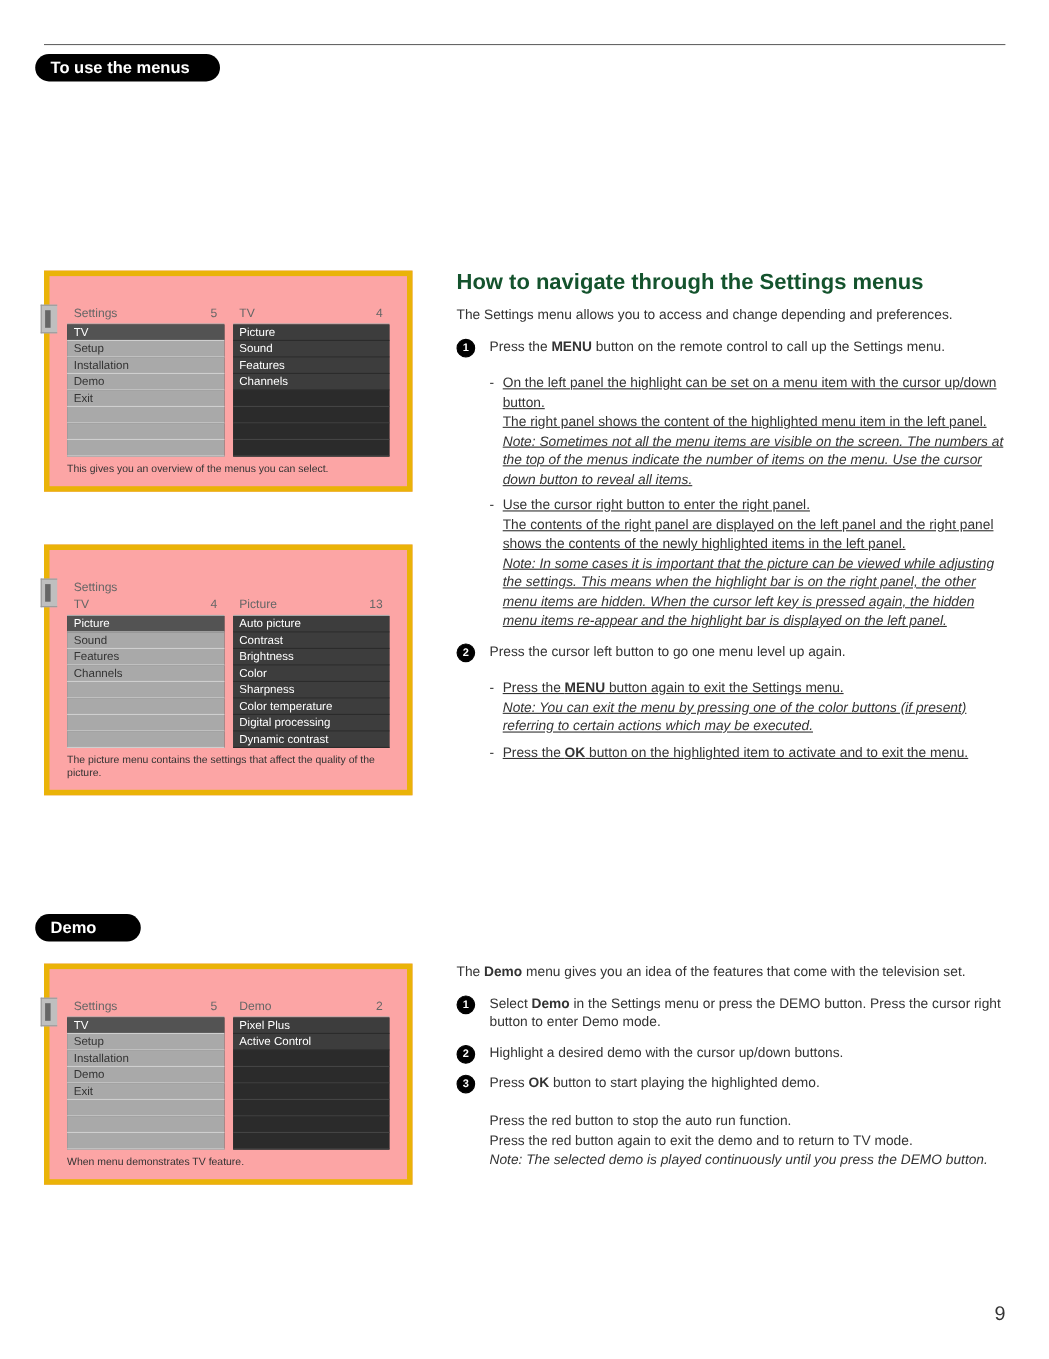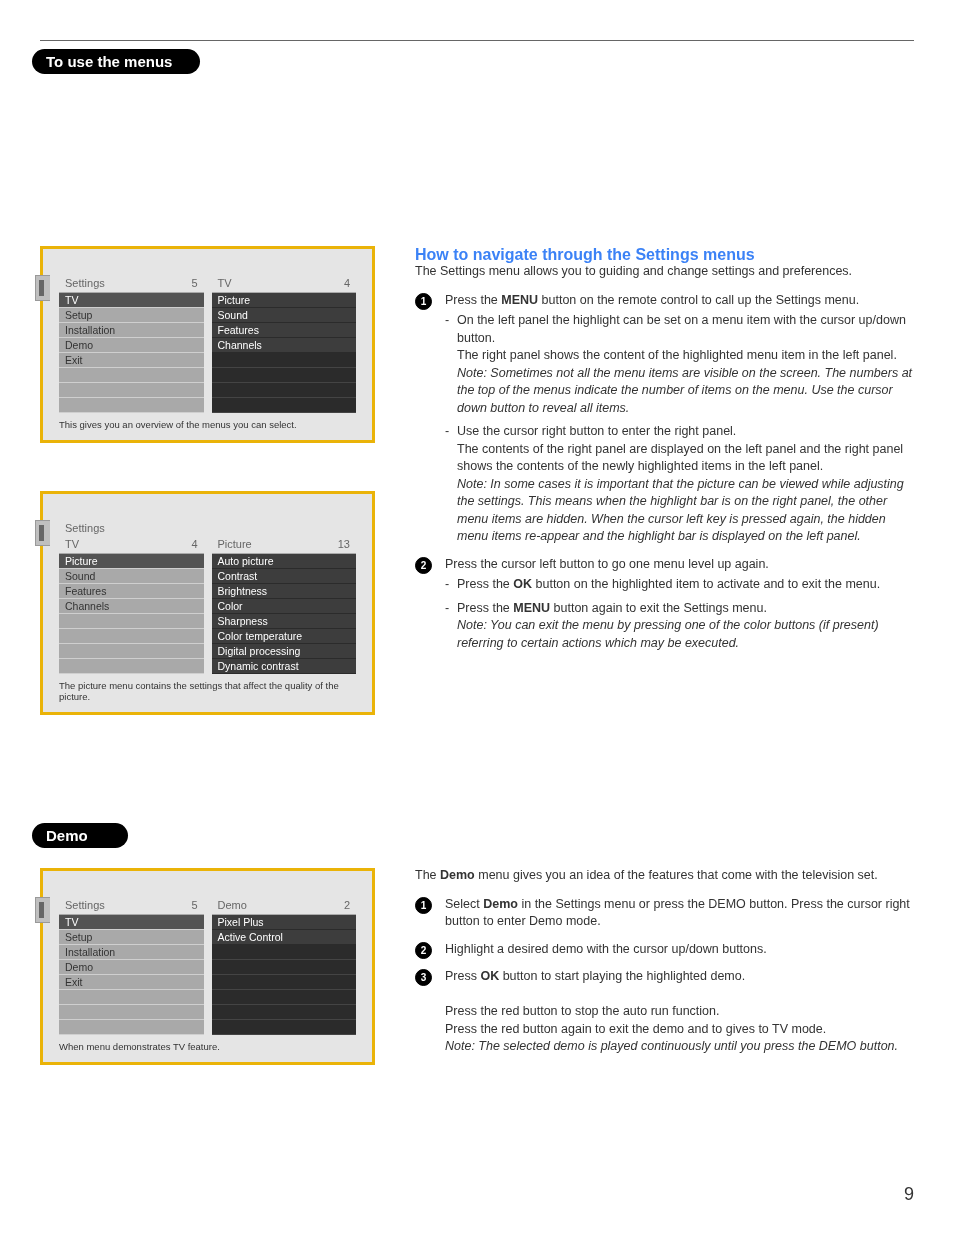--- a/index.html
+++ b/index.html
@@ -34,21 +34,21 @@
   .intro-box h3{
     margin:10px 0 6px 0;
     font-size:16px;font-weight:bold;color:#333;
   }
   .intro-box p{margin:0;font-size:12.5px;line-height:1.35;color:#333;}
   .columns{display:flex;gap:40px;margin-top:60px;align-items:flex-start;}
   .left{flex:0 0 335px;}
   .right{flex:1;min-width:0;}
   
   .tv{
-    border:3px solid #eab308;background:#e5e5e5;
+    border:5px solid #eab308;background:#fca5a5;
     padding:28px 16px 10px 16px;
     position:relative;margin-bottom:48px;
     font-size:11px;color:#555;
   }
   .tv .tab{
     position:absolute;left:-8px;top:26px;width:14px;height:24px;
     background:#bfbfbf;border:1px solid #999;border-right:none;
   }
   .tv .tab:before{content:"";position:absolute;left:3px;top:4px;width:5px;height:16px;background:#666;}
   .menu-row{display:flex;gap:8px;}
@@ -69,32 +69,32 @@
     border-bottom:1px solid #2b2b2b;
     white-space:nowrap;overflow:hidden;
   }
   .panel.left-col .list .item{background:#a9a9a9;color:#333;border-bottom:1px solid #cfcfcf;}
   .panel.right-col .list .item{background:#3d3d3d;color:#fff;}
   .panel.left-col .list .item.hi{background:#535353;color:#fff;}
   .item.empty{background:transparent;border-bottom:1px solid #cfcfcf;}
   .panel.right-col .list .item.empty{background:#2b2b2b;border-bottom:1px solid #444;}
   .tv .help{font-size:9.5px;color:#333;margin-top:6px;}
   
-  h3.sec{margin:0 0 0 0;font-size:16px;font-weight:bold;color:#3b82f6;}
+  h3.sec{margin:0 0 10px 0;font-size:20px;font-weight:bold;color:#14532d;}
   p.lead{font-size:12.5px;margin:0 0 14px 0;color:#333;}
   ol.circ{list-style:none;padding:0;margin:0;}
   ol.circ>li{position:relative;padding-left:30px;margin:0 0 10px 0;font-size:12.5px;line-height:1.4;color:#333;}
   .cnum{
     position:absolute;left:0;top:1px;
     width:15px;height:15px;border-radius:50%;
     background:#000;border:1px solid #000;
     color:#fff;font-size:10px;font-weight:bold;
     text-align:center;line-height:15px;
   }
-  ul.dash{list-style:none;padding:0;margin:3px 0 0 0;}
+  ul.dash{list-style:none;padding:0;margin:16px 0 0 0;text-decoration:underline;}
   ul.dash>li{position:relative;padding-left:12px;margin-bottom:6px;font-size:12.5px;line-height:1.4;}
   ul.dash>li:before{content:"-";position:absolute;left:0;top:0;}
   .note{font-style:italic;}
   b{font-weight:bold;}
   .demo-section{margin-top:60px;}
   .page-num{
     position:absolute;right:40px;bottom:30px;
     font-size:18px;color:#333;font-weight:400;
   }
 </style>
@@ -191,21 +191,21 @@
             </div>
         </div>
       </div>
       <div class="help">The picture menu contains the settings that affect the quality of the picture.</div>
     </div>
 
   </div>
 
   <div class="right">
     <h3 class="sec">How to navigate through the Settings menus</h3>
-    <p class="lead">The Settings menu allows you to guiding and change settings and preferences.</p>
+    <p class="lead">The Settings menu allows you to access and change depending and preferences.</p>
 
     <ol class="circ">
       <li>
         <span class="cnum">1</span>
         <span>Press the </span><b>MENU</b><span> button on the remote control to call up the Settings menu.</span>
         <ul class="dash">
           <li>
             <span>On the left panel the highlight can be set on a menu item with the cursor up/down button.</span><br>
             <span>The right panel shows the content of the highlighted menu item in the left panel.</span><br>
             <span class="note">Note: Sometimes not all the menu items are visible on the screen. The numbers at the top of the menus indicate the number of items on the menu.  Use the cursor down button to reveal all items.</span>
@@ -215,25 +215,25 @@
             <span>The contents of the right panel are displayed on the left panel and the right panel shows the contents of the newly highlighted items in the left panel.</span><br>
             <span class="note">Note: In some cases it is important that the picture can be viewed while adjusting the settings. This means when the highlight bar is on the right panel, the other menu items are hidden.  When the cursor left key is pressed again, the hidden menu items re-appear and the highlight bar is displayed on the left panel.</span>
           </li>
         </ul>
       </li>
       <li>
         <span class="cnum">2</span>
         <span>Press the cursor left button to go one menu level up again.</span>
         <ul class="dash">
           <li>
-            <span>Press the </span><b>OK</b><span> button on the highlighted item to activate and to exit the menu.</span>
+            <span>Press the </span><b>MENU</b><span> button again to exit the Settings menu.</span><br>
+            <span class="note">Note: You can exit the menu by pressing one of the color buttons (if present) referring to certain actions which may be executed.</span>
           </li>
           <li>
-            <span>Press the </span><b>MENU</b><span> button again to exit the Settings menu.</span><br>
-            <span class="note">Note: You can exit the menu by pressing one of the color buttons (if present) referring to certain actions which may be executed.</span>
+            <span>Press the </span><b>OK</b><span> button on the highlighted item to activate and to exit the menu.</span>
           </li>
         </ul>
       </li>
     </ol>
   </div>
 </div>
 
 <div class="demo-section">
   <span class="pill" style="padding-right:40px;">Demo</span>
 
@@ -290,21 +290,21 @@
         </li>
         <li>
           <span class="cnum">2</span>
           <span>Highlight a desired demo with the cursor up/down buttons.</span>
         </li>
         <li>
           <span class="cnum">3</span>
           <span>Press </span><b>OK</b><span> button to start playing the highlighted demo.</span><br>
           <br>
           <span>Press the red button to stop the auto run function.</span><br>
-          <span>Press the red button again to exit the demo and to gives to TV mode.</span><br>
+          <span>Press the red button again to exit the demo and to return to TV mode.</span><br>
           <span class="note">Note: The selected demo is played continuously until you press the DEMO button.</span>
         </li>
       </ol>
     </div>
   </div>
 </div>
 
 <div class="page-num">9</div>
 
 </body></html>

